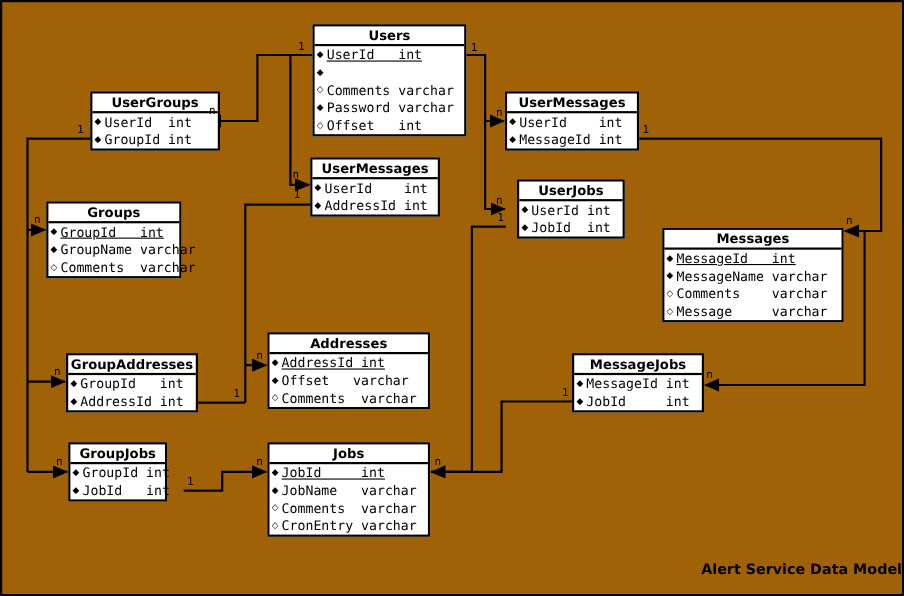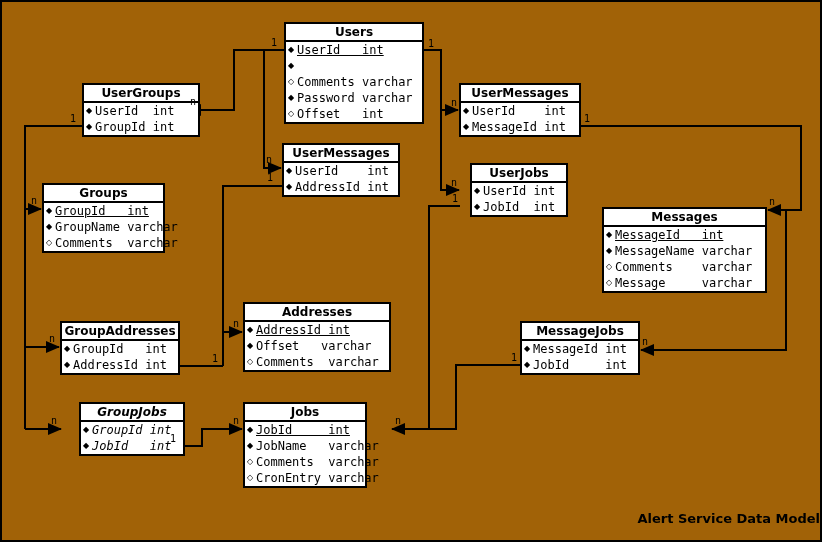--- a/index.html
+++ b/index.html
@@ -179,32 +179,32 @@
         </div>
         <div class="table-row">
           <span class="flag">◆</span>
           <span class="coltext">Offset   varchar</span>
         </div>
         <div class="table-row">
           <span class="flag">◇</span>
           <span class="coltext">Comments  varchar</span>
         </div>
       </div>
-      <div class="table-box" style="left: 77px; top: 400px; width: 106px; font-style: italic;">
+      <div class="table-box" style="left: 60px; top: 400px; width: 90px;">
         <div class="table-title">GroupJobs</div>
         <div class="table-row">
           <span class="flag">◆</span>
           <span class="coltext">GroupId int</span>
         </div>
         <div class="table-row">
           <span class="flag">◆</span>
           <span class="coltext">JobId   int</span>
         </div>
       </div>
-      <div class="table-box" style="left: 241px; top: 400px; width: 124px;">
+      <div class="table-box" style="left: 241px; top: 400px; width: 148px;">
         <div class="table-title">Jobs</div>
         <div class="table-row">
           <span class="flag">◆</span>
           <span class="coltext pk">JobId     int</span>
         </div>
         <div class="table-row">
           <span class="flag">◆</span>
           <span class="coltext">JobName   varchar</span>
         </div>
         <div class="table-row">

